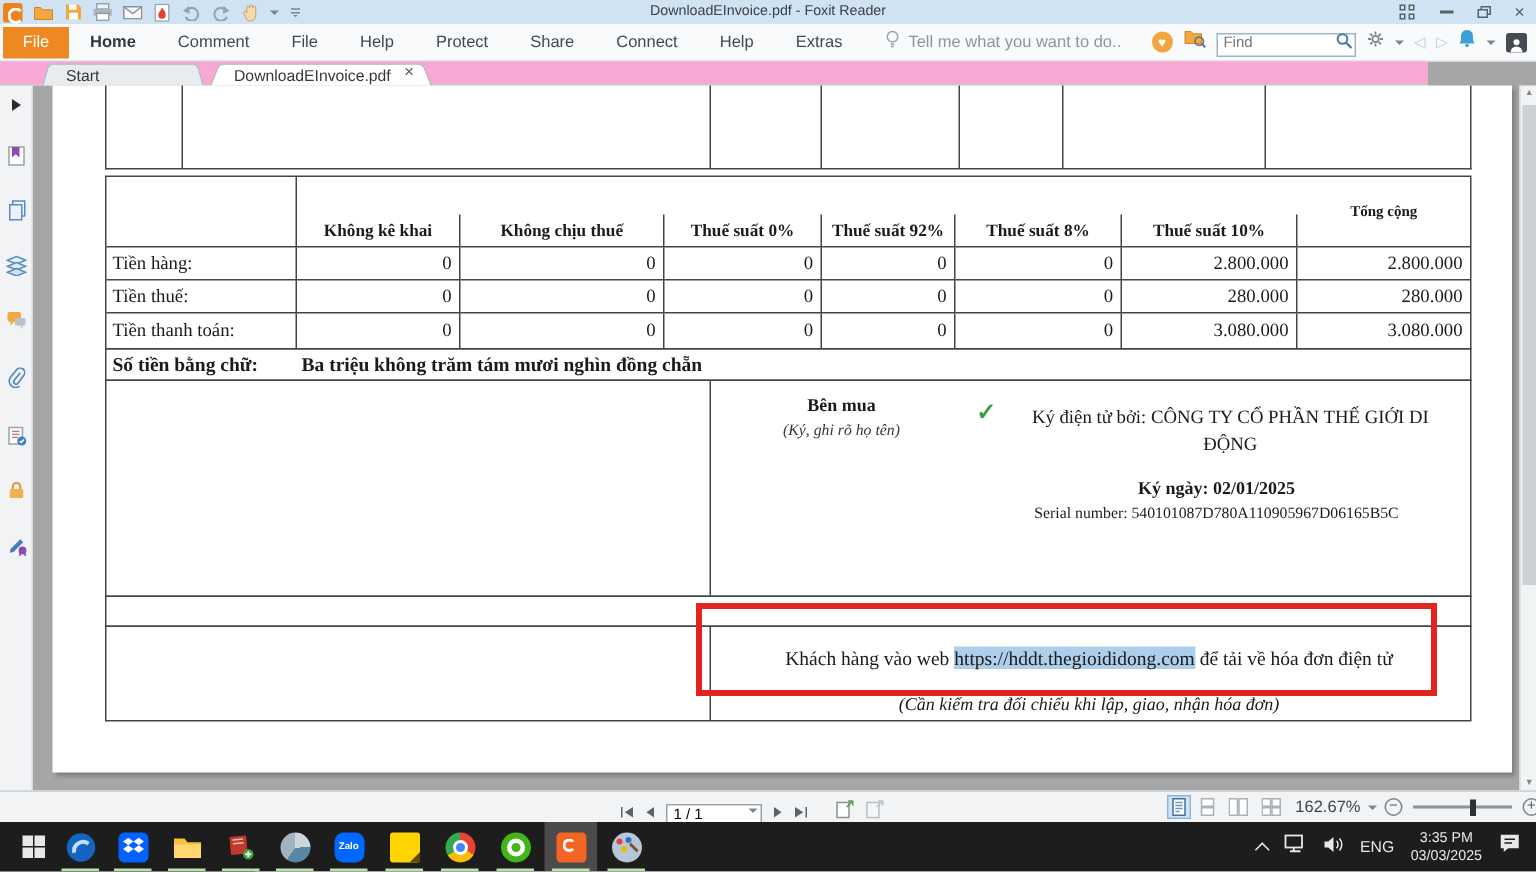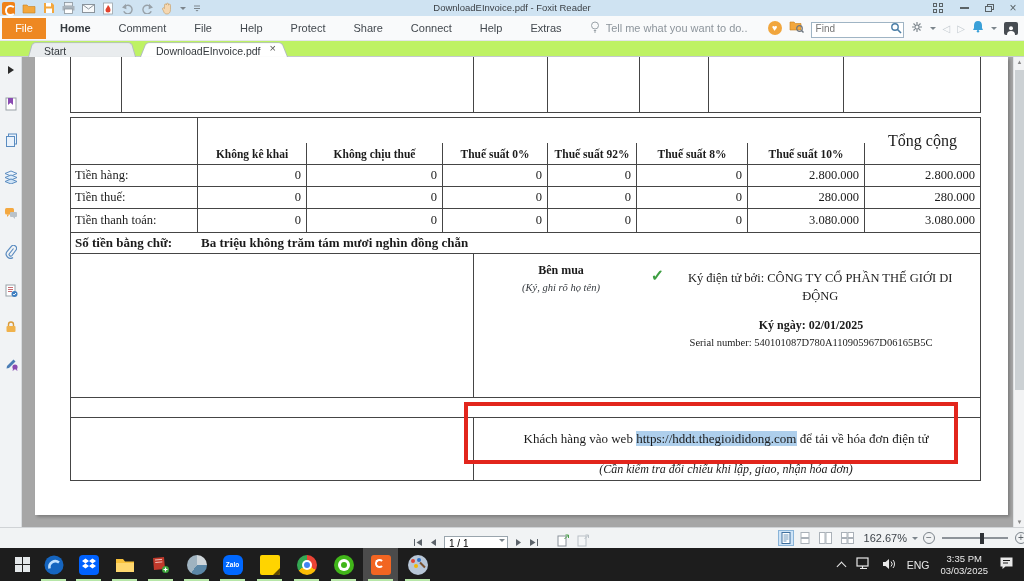--- a/index.html
+++ b/index.html
@@ -30,41 +30,41 @@
   .menu-item.home { font-weight:bold; color:#33383d; margin-left:14px; }
   .tellme { display:flex; align-items:center; gap:6px; margin-left:28px; color:#8d959c; font-size:11px; }
   .mb-right { margin-left:auto; display:flex; align-items:center; gap:7px; padding-right:6px; }
   .heart-badge { width:14px; height:14px; border-radius:50%; background:#f1a63d; color:#fff; font-size:9px; display:flex; align-items:center; justify-content:center; }
   .findwrap { position:relative; }
   .find { width:93px; height:16px; border:1px solid #9fb4c4; background:#fff; font-size:10px; padding:0 16px 4px 4px; outline:none; }
   .findmag { position:absolute; right:2px; top:2px; }
   .navarr { color:#c3cad0; font-size:10px; }
 
   
-  .tabbar { position:absolute; left:0; top:41px; width:1024px; height:16px; background:#bef264; border-bottom:1px solid #c6ccd1; }
+  .tabbar { position:absolute; left:0; top:41px; width:952px; height:16px; background:#f9a8d4; border-bottom:1px solid #c6ccd1; }
   .tab { position:absolute; top:0; height:16px; }
   .tab-bg { position:absolute; inset:0; border:1px solid #b3bcc3; border-bottom:none; border-radius:4px 4px 0 0; transform:perspective(8px) rotateX(2.5deg); transform-origin:bottom; background:#e9ecee; }
   .tab.active .tab-bg { background:#fff; }
   .tab-label { position:relative; font-size:10.5px; line-height:15px; padding-left:16px; color:#33383d; }
   .tab-close { position:absolute; right:12px; top:0; font-size:11px; line-height:15px; color:#555; }
 
   
   .sidebar { position:absolute; left:0; top:57px; width:22px; height:470px; background:#f1f3f5; border-right:1px solid #d8dcdf; }
   .sb-ic { position:absolute; left:0; width:22px; display:flex; justify-content:center; }
 
   
   .page { position:absolute; left:35px; top:57px; width:973px; height:458px; background:#fff; box-shadow:2px 2px 3px rgba(0,0,0,.25); }
   .docbox { position:absolute; left:70px; width:911px; border:1px solid #454545; font-family:"Liberation Serif", serif; color:#1b1b1b; }
   .toptable { top:57px; height:56px; border-top:none; }
   .tv { position:absolute; top:0; bottom:0; width:1px; background:#454545; }
   .goods { position:absolute; left:70px; top:117px; width:911px; height:116px; border:1px solid #454545; background:transparent; display:grid; grid-template-columns:127px 109px 136px 105px 89px 111px 117px 1fr; grid-template-rows:25px 22px 22px 22px 1fr; font-family:"Liberation Serif", serif; color:#1b1b1b; }
   .gc { display:flex; align-items:center; justify-content:center; font-size:12.5px; }
   .br { border-right:1px solid #454545; } .bb { border-bottom:1px solid #454545; }
   .title-cell { font-weight:bold; font-size:15.5px; }
-  .total-cell { font-weight:normal; font-size:16px; }
+  .total-cell { font-weight:bold; font-size:10px; }
   .h2c { font-weight:bold; font-size:11.5px; }
   .rowlab { justify-content:flex-start; padding-left:4px; }
   .num { justify-content:flex-end; padding-right:5px; }
   .amount-row { top:232px; height:22px; display:flex; align-items:center; font-size:13px; font-weight:bold; }
   .amount-row .lab { padding-left:4px; } .amount-row .val { margin-left:29px; }
   .sig-box { top:253px; height:145px; }
   .vline { position:absolute; top:0; bottom:0; left:402px; width:1px; background:#454545; }
   .buyer { position:absolute; left:330px; top:9px; width:320px; text-align:center; }
   .buyer-title { font-weight:bold; font-size:12px; }
   .buyer-note { font-style:italic; font-size:10.5px; margin-top:4px; color:#33383d; }

